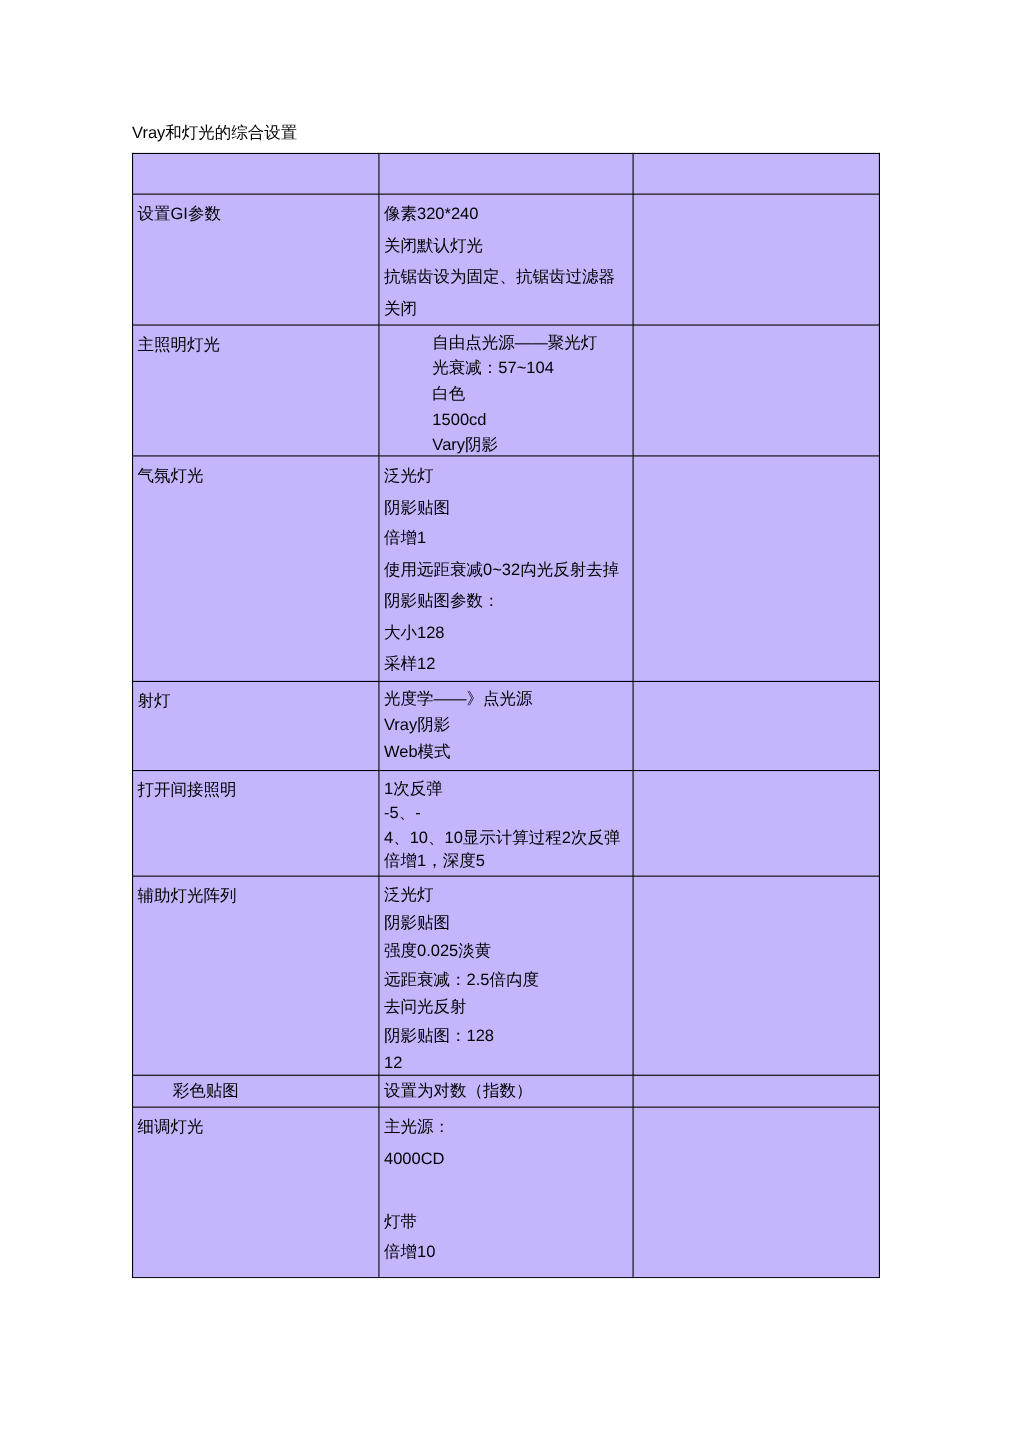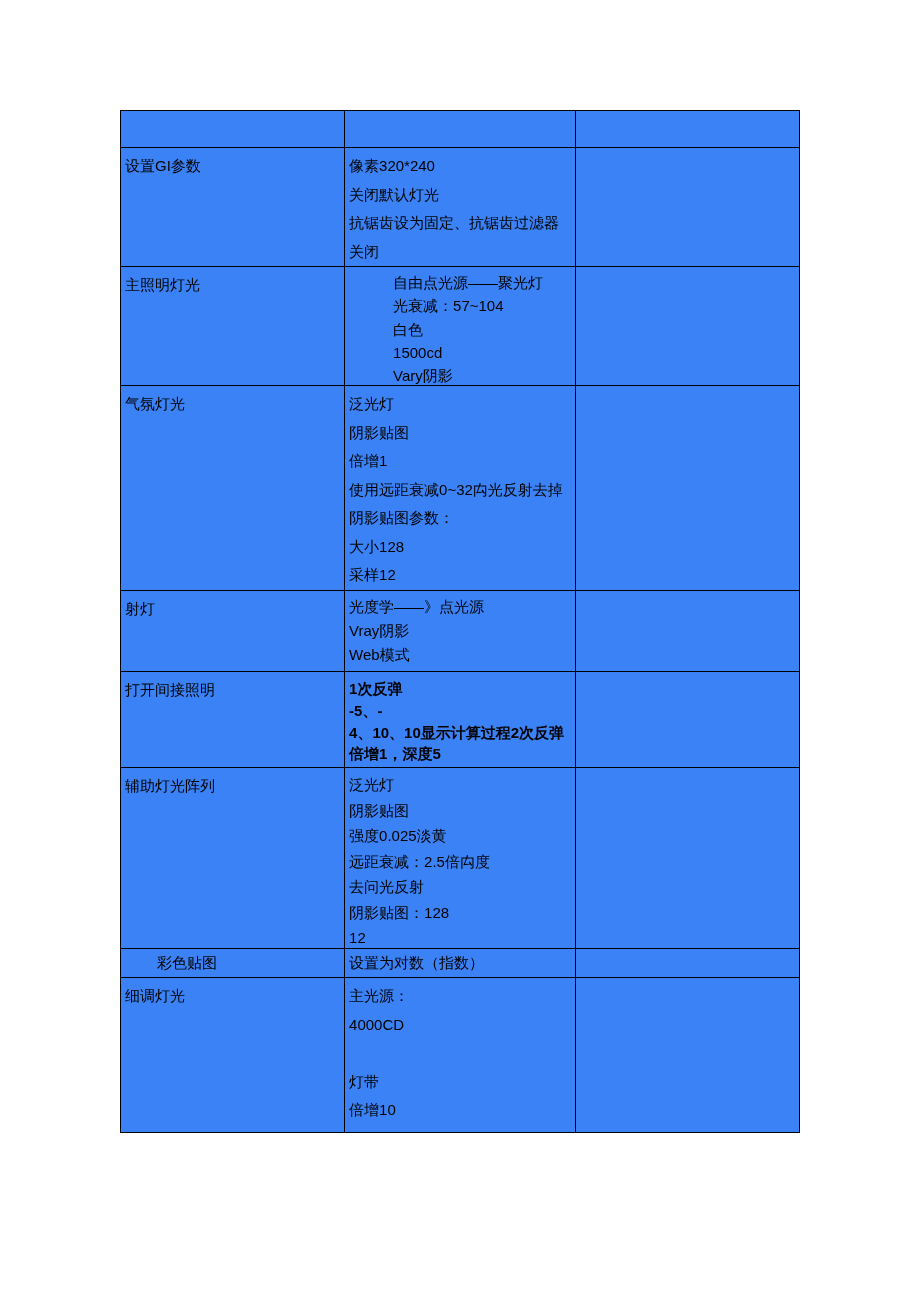--- a/index.html
+++ b/index.html
@@ -22,47 +22,48 @@
     }
     table {
       width: 100%;
       border-collapse: collapse;
       table-layout: fixed;
     }
     td {
       border: 1px solid #000;
       padding: 0;
       vertical-align: top;
-      background: #3b82f6;
+      background: #c4b5fd;
     }
     .col1 { width: 33%; }
     .col2 { width: 34%; }
     .col3 { width: 33%; }
     .cell {
       padding: 4px 4px 4px 4px;
       line-height: 1.9;
       overflow: hidden;
     }
     
     .h-empty { height: 28px; }
     .h-gi { height: 110px; } 
     .h-main { height: 110px; }
     .h-amb { height: 196px; }
     .h-slot { height: 72px; }
     .h-spot { height: 72px; }
     .h-ind { height: 85px; }
     .h-aux { height: 172px; }
     .h-color { height: 20px; }
     .h-fine { height: 146px; }
-    .h-ind-multi { line-height: 1.45; padding-top:6px;font-weight:bold; }
+    .h-ind-multi { line-height: 1.45; padding-top:6px; }
   </style>
 </head>
 <body>
 
 <div class="page">
+  <div class="title">Vray和灯光的综合设置</div>
 
   <table>
     <colgroup>
       <col class="col1">
         <col class="col2">
         <col class="col3">
     </colgroup>
     <tbody>
       <tr>
         <td>

